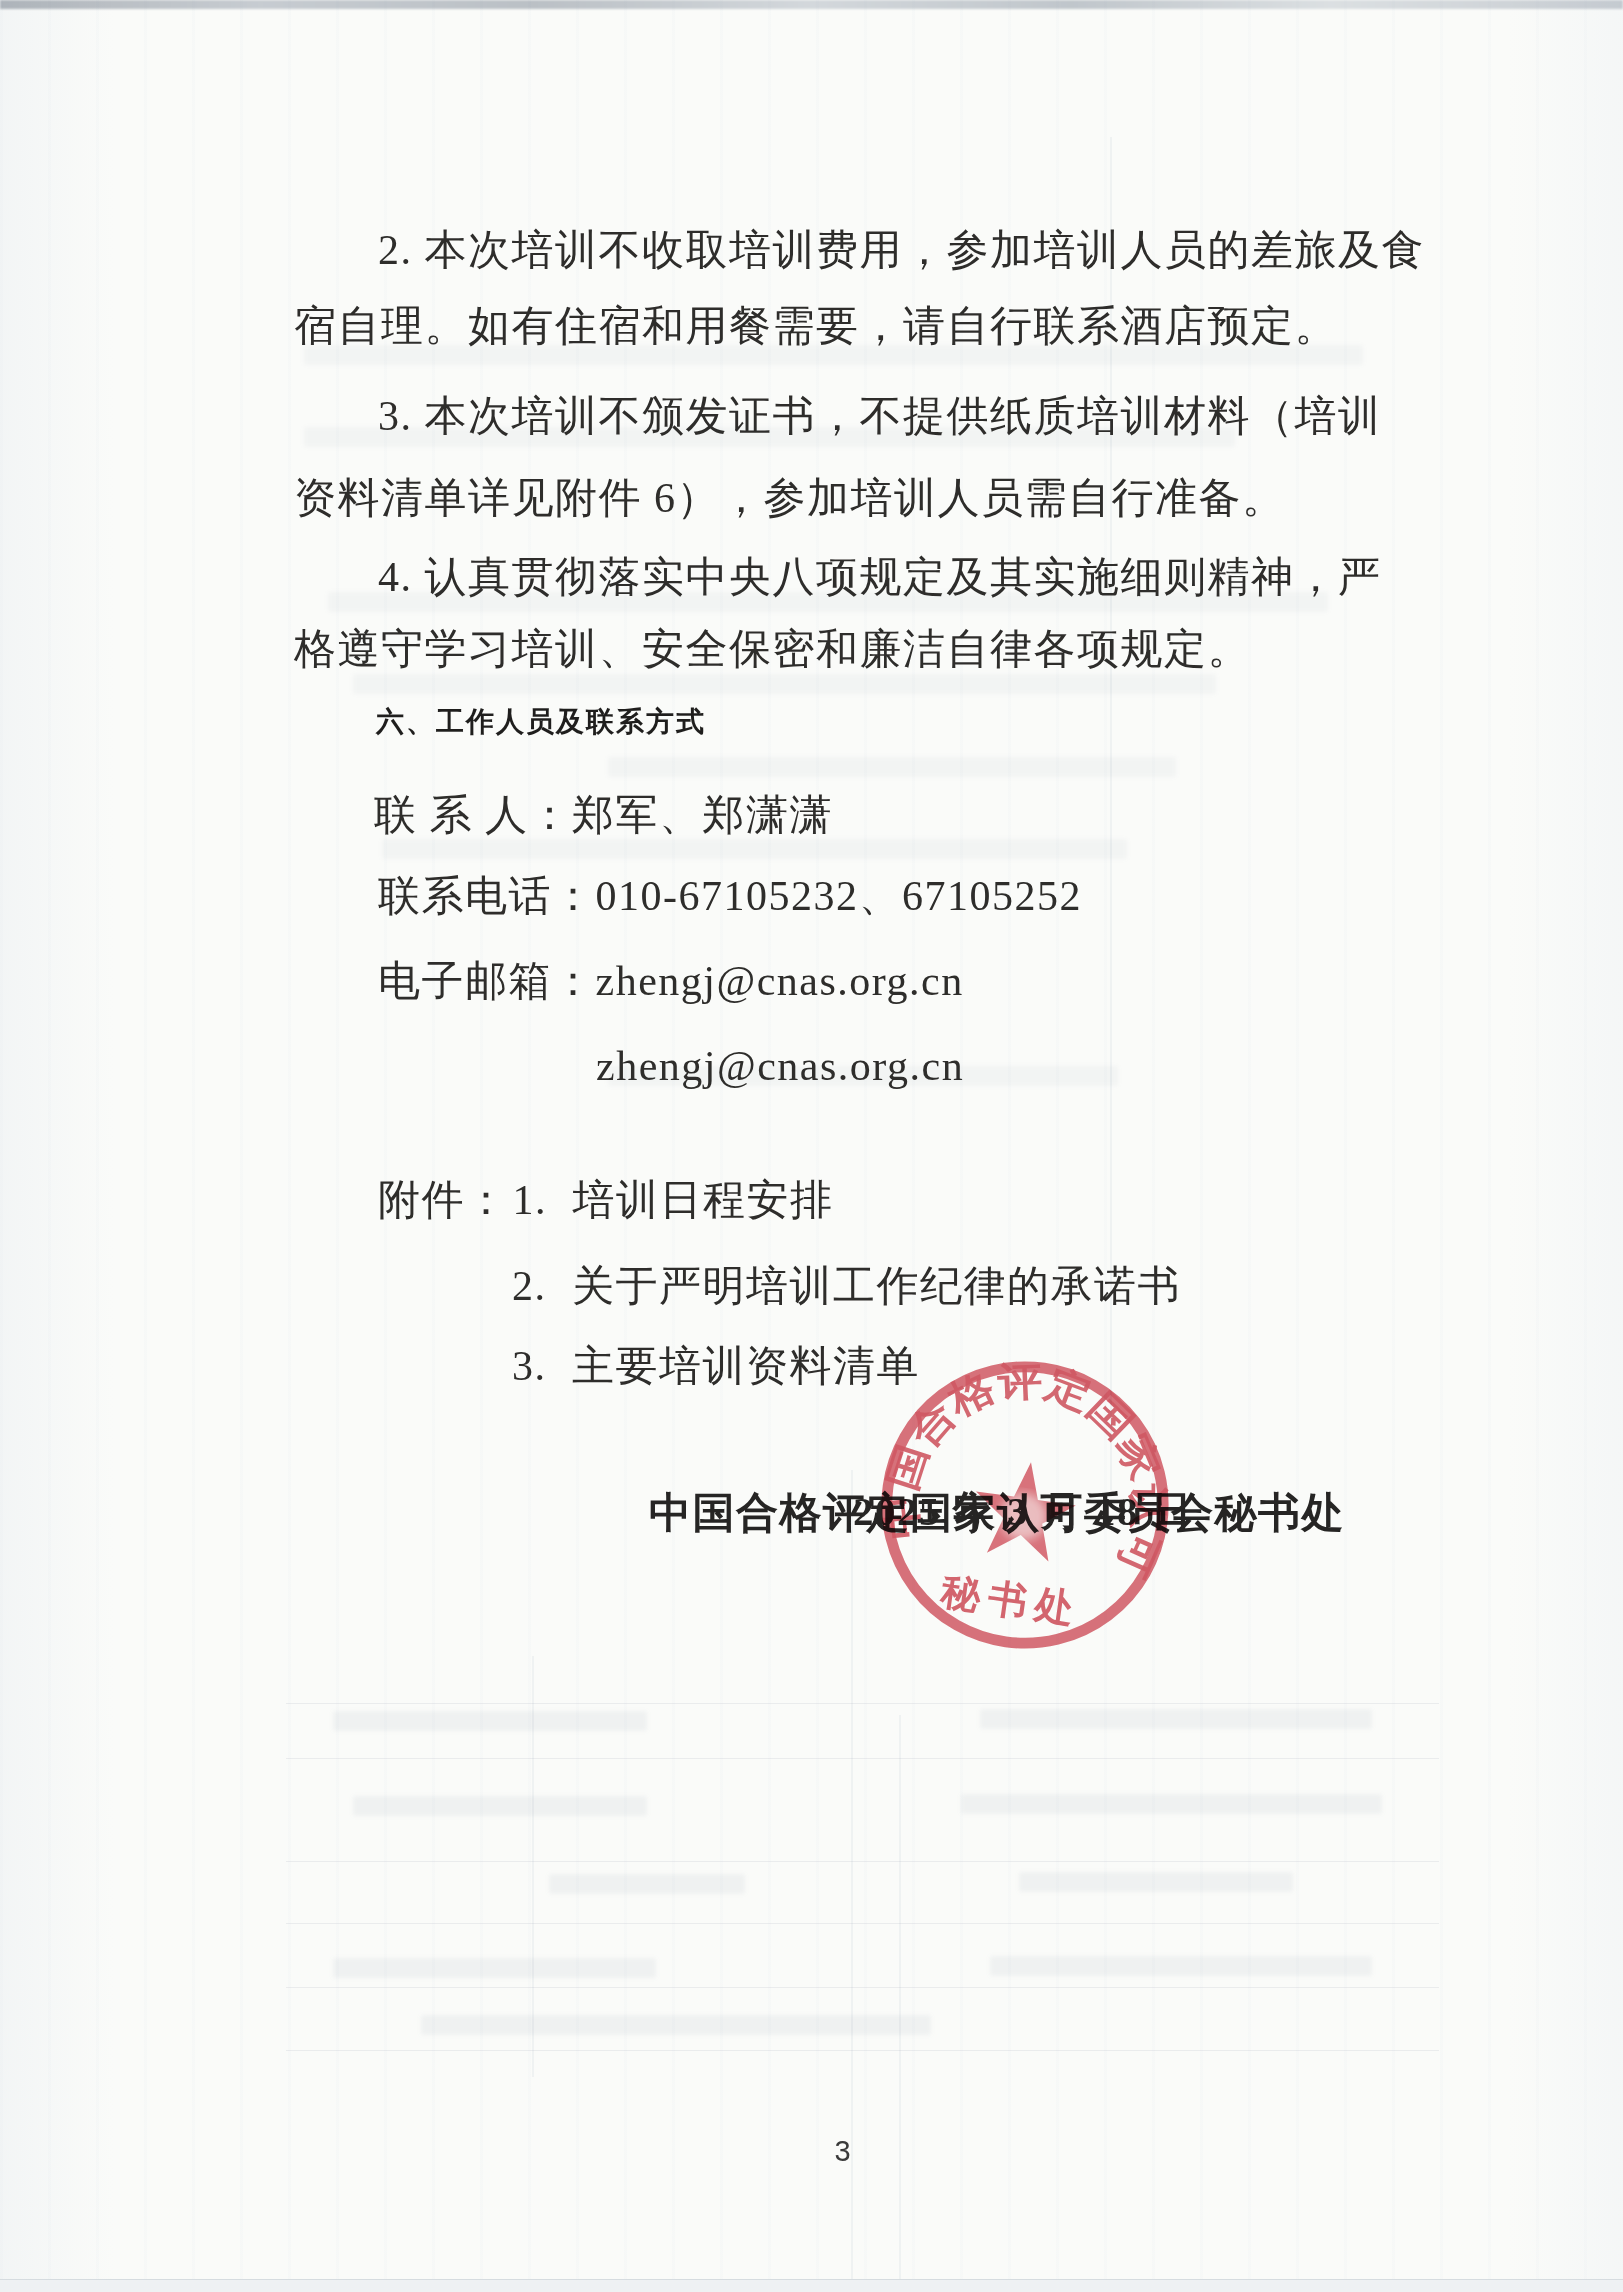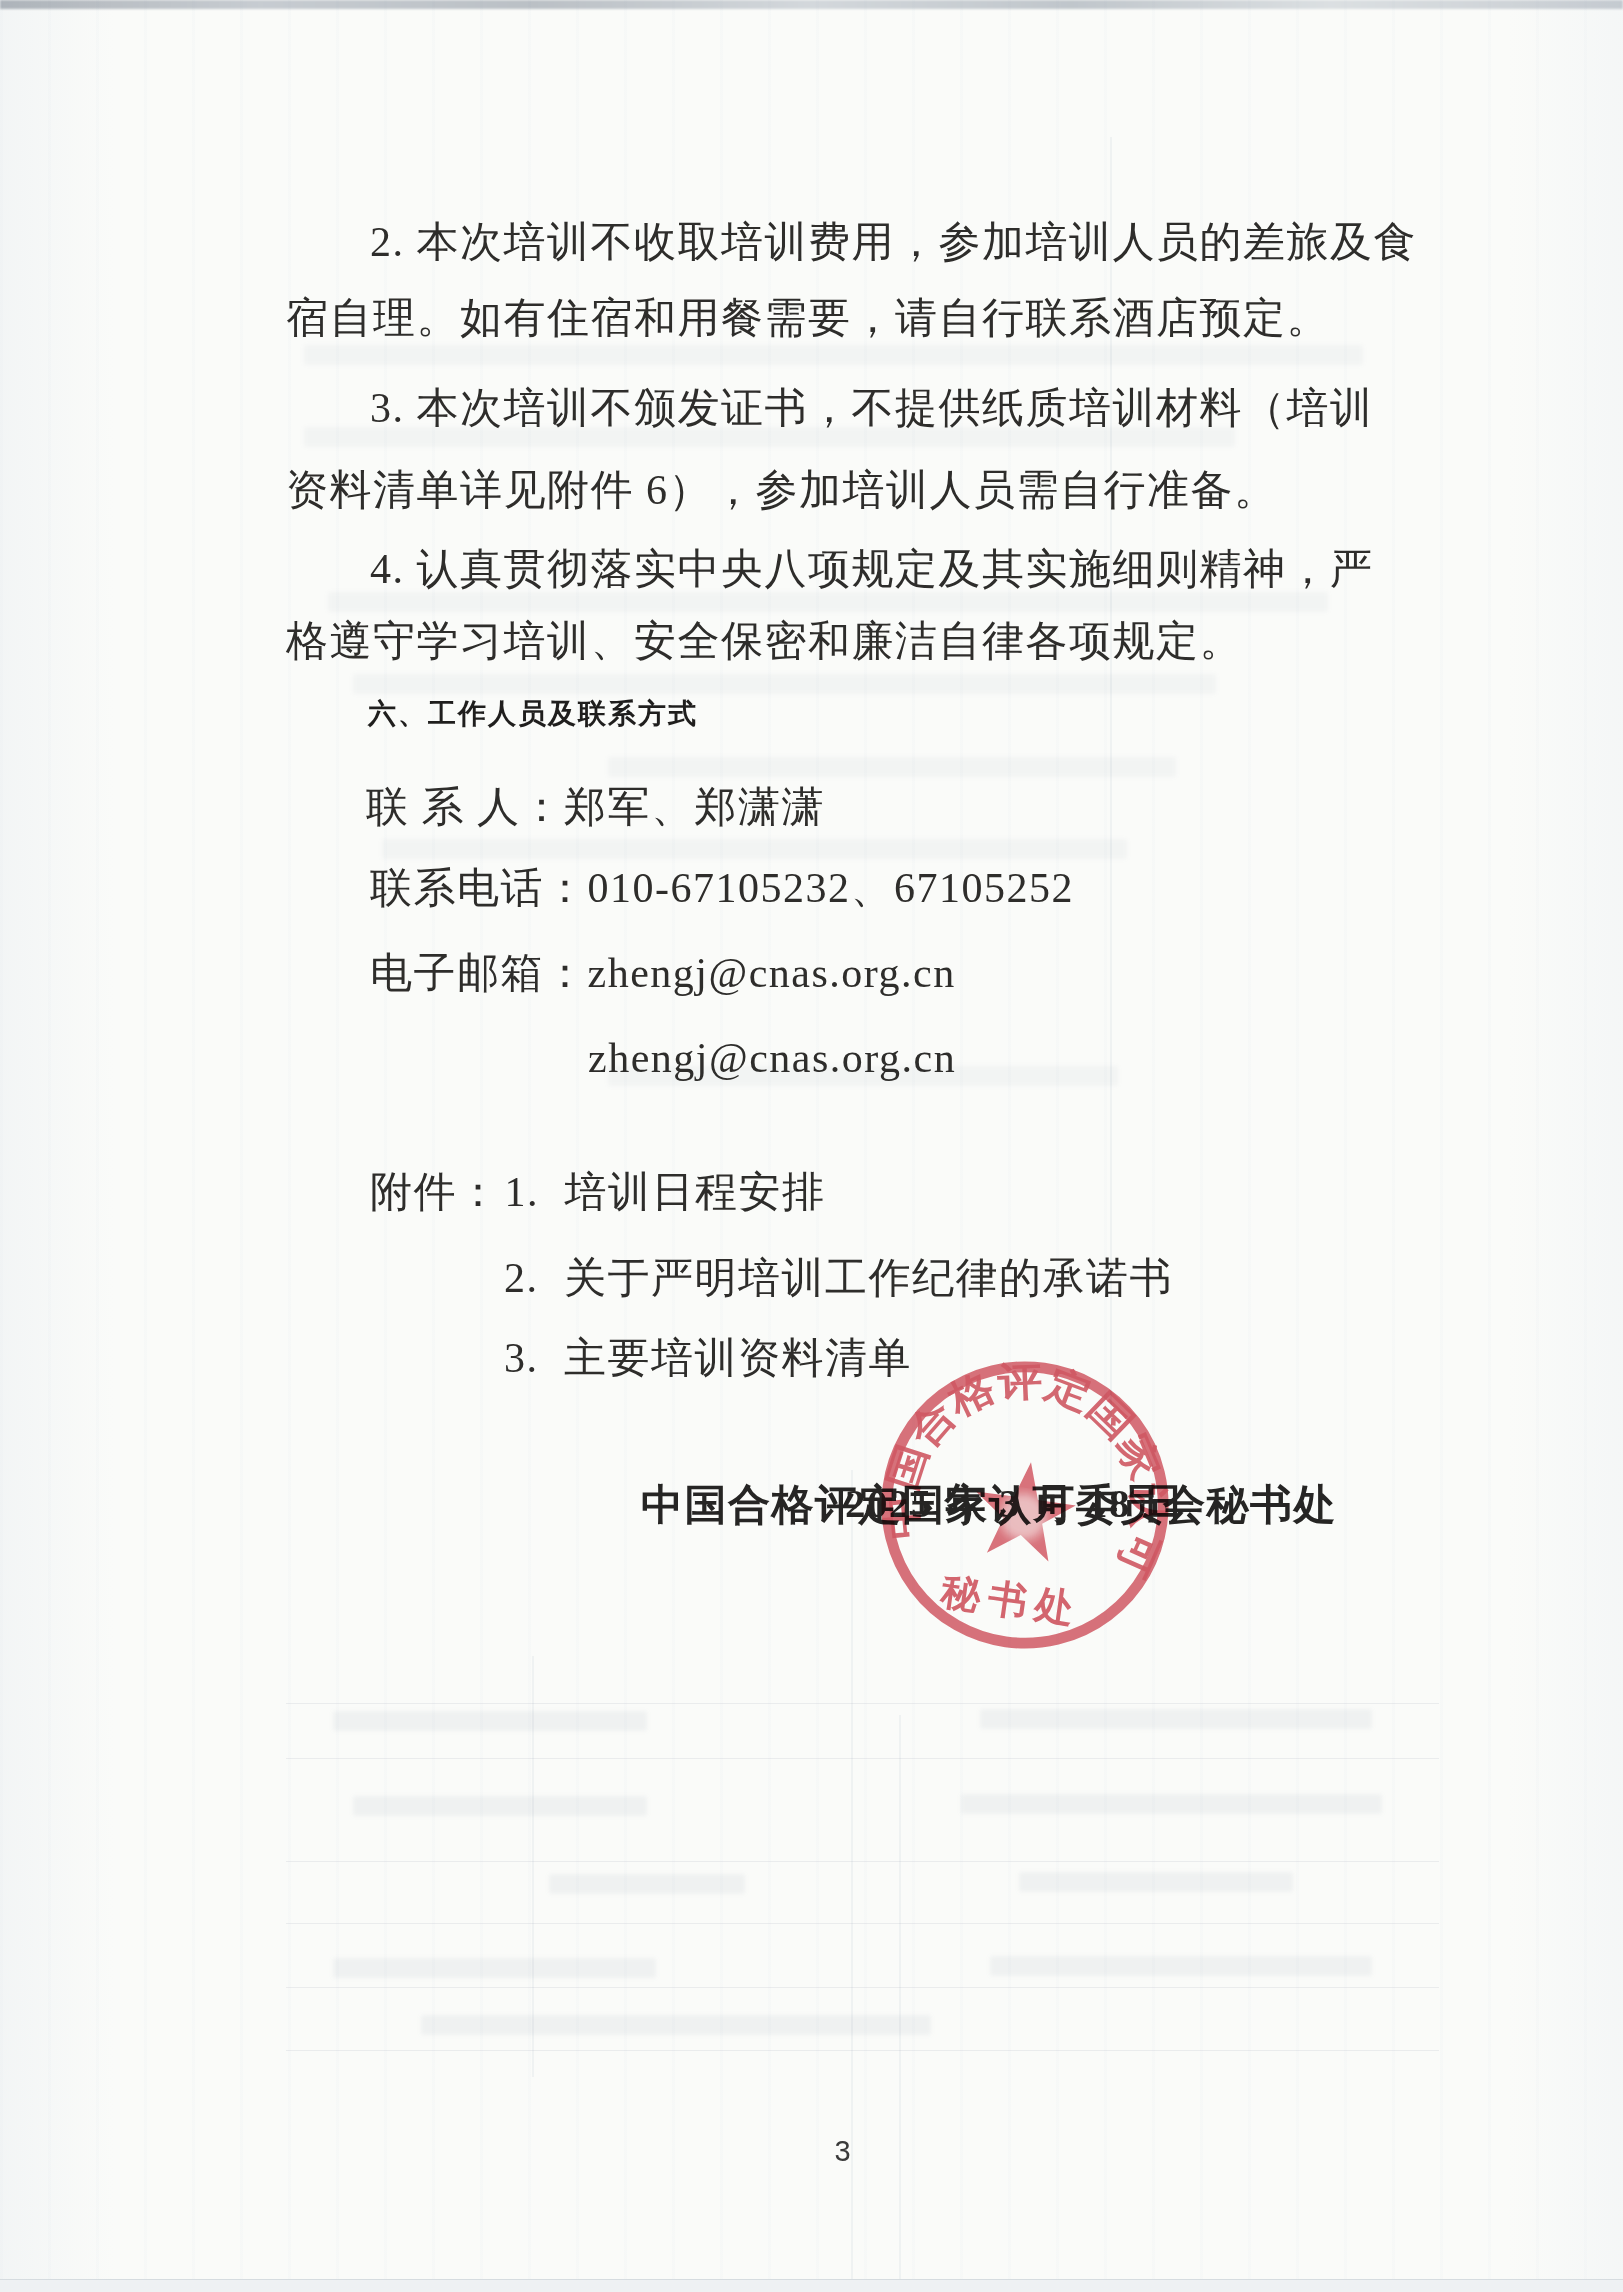--- a/index.html
+++ b/index.html
@@ -25,21 +25,21 @@
     background:#eef1f3;border-top:1px solid rgba(170,180,190,.35);
   }
   
   .ghost{position:absolute;inset:0;pointer-events:none;}
   .gb{position:absolute;height:19.6px;background:rgba(105,115,135,.07);filter:blur(2px);border-radius:2.9px;}
   .gb.f{background:rgba(105,115,135,.05);}
   .gl{position:absolute;height:1px;background:rgba(120,130,155,.12);}
   .gv{position:absolute;width:2px;background:rgba(150,162,185,.10);}
   
   .line{
-    position:absolute;margin:0;white-space:nowrap;
+    position:absolute;margin:8px;white-space:nowrap;
     font-size:42px;letter-spacing:1.5px;line-height:1.15;text-align:right;
   }
   .heading{
     font-family:Liberation Mono, monospace;
     font-weight:700;font-size:28px;letter-spacing:2px;color:#1f1e1d;
   }
   .att-num{margin-left:3.9px;}
   .att-title{margin-left:25.5px;}
   .sig{color:#262524;font-weight:bold;}
   .page-num{

